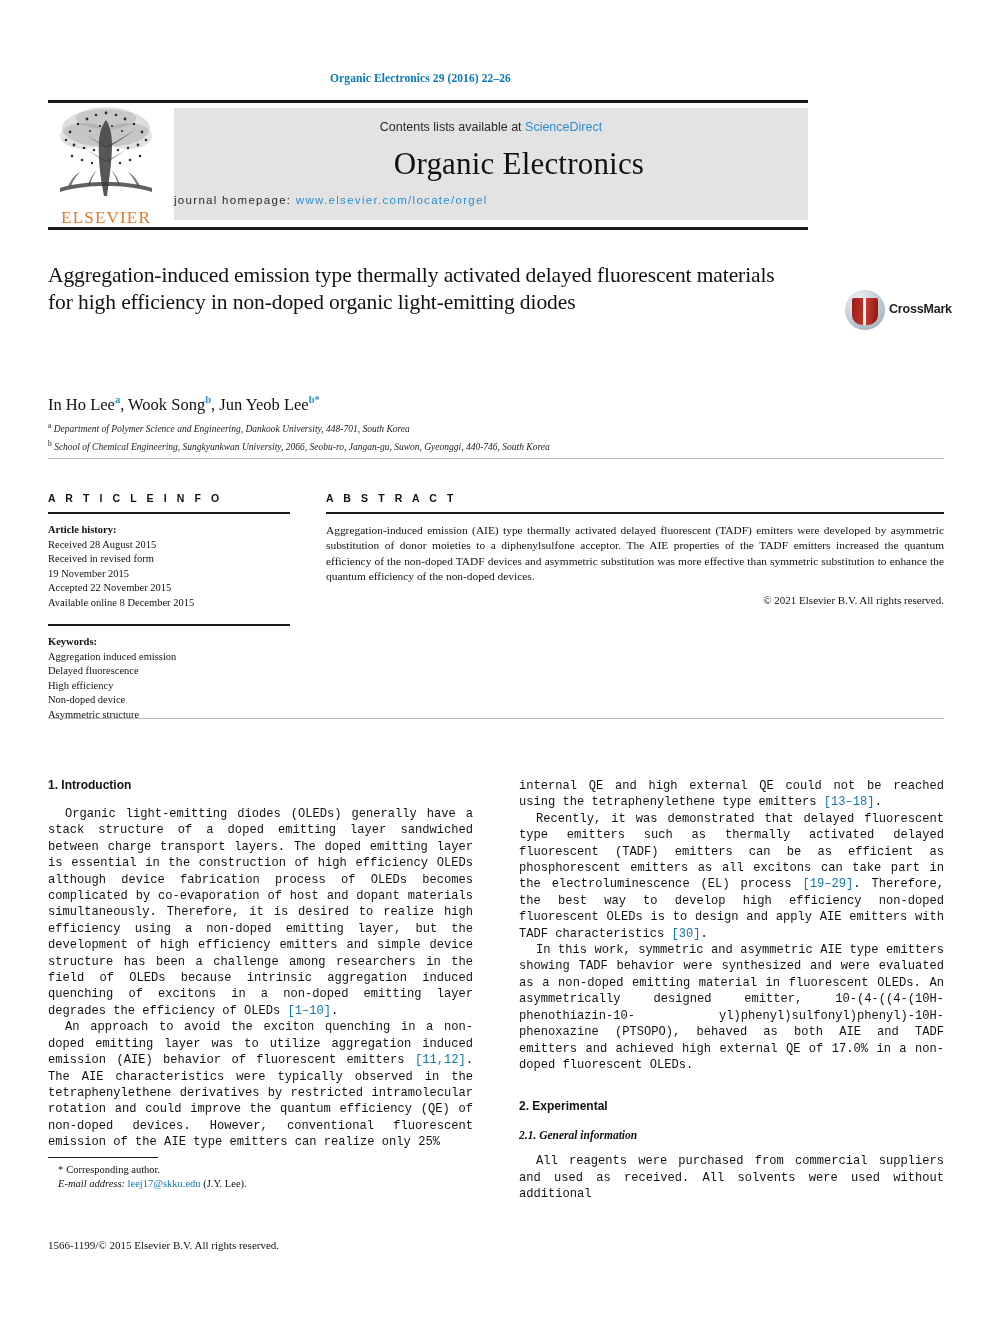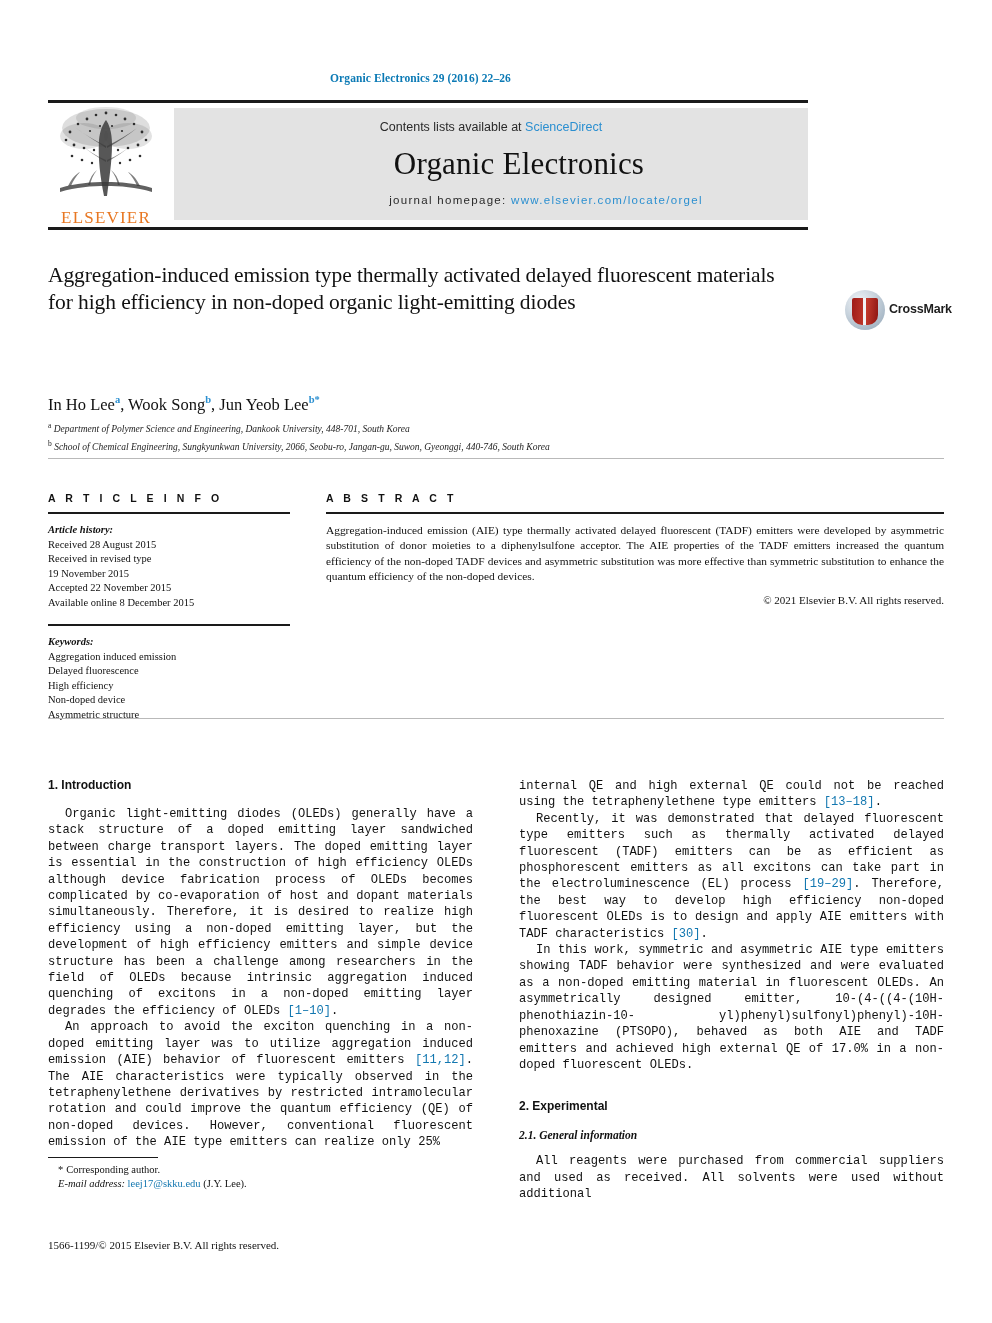--- a/index.html
+++ b/index.html
@@ -117,21 +117,20 @@
     font-size: 31px;
     color: #111111;
     letter-spacing: 0.2px;
     padding-left: 28px;
   }
   .homepage-line {
     position: absolute;
     top: 86px;
     left: 0;
     width: 744px;
-    text-align: center;
     font-family: "Liberation Sans", sans-serif;
     font-size: 11.5px;
     color: #2a2a2a;
     letter-spacing: 1.3px;
   }
   .homepage-line .url {
     color: #2b8fd0;
   }
 
   
@@ -338,21 +337,20 @@
     background: #1a1a1a;
   }
   .info-block {
     margin-top: 9px;
     font-family: "Liberation Serif", serif;
     font-size: 10.5px;
     line-height: 14.5px;
     color: #111111;
   }
   .info-block .lbl {
-    font-style: italic;
     font-weight: bold;
   }
   .info-rule2 {
     margin-top: 14px;
     width: 242px;
     height: 2px;
     background: #1a1a1a;
   }
 
   .abs-col {
@@ -583,21 +581,21 @@
   </div>
 
   <div class="rule-authors"></div>
 
   <div class="info-col">
     <div class="sec-head">A R T I C L E   I N F O</div>
     <div class="info-rule"></div>
     <div class="info-block">
       <div class="lbl">Article history:</div>
       <div>Received 28 August 2015</div>
-      <div>Received in revised type</div>
+      <div>Received in revised form</div>
       <div>19 November 2015</div>
       <div>Accepted 22 November 2015</div>
       <div>Available online 8 December 2015</div>
     </div>
     <div class="info-rule2"></div>
     <div class="info-block">
       <div class="lbl">Keywords:</div>
       <div>Aggregation induced emission</div>
       <div>Delayed fluorescence</div>
       <div>High efficiency</div>

